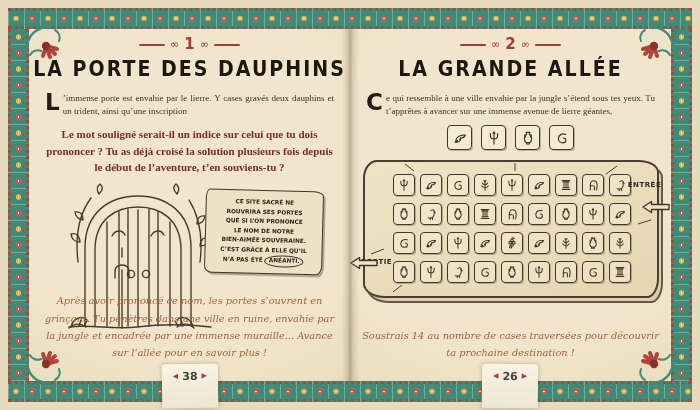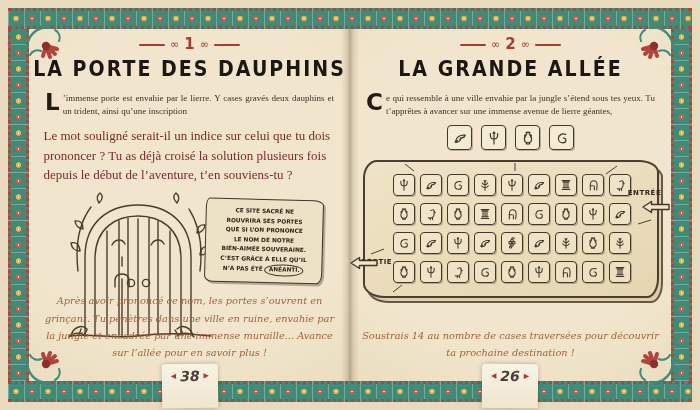--- a/index.html
+++ b/index.html
@@ -61,22 +61,22 @@
     transform:scaleY(1.12);transform-origin:top center;
   }
 
   .intro{display:flex;gap:12px;padding:0 16px;margin-top:14px;font-size:9px;line-height:1.4;text-align:justify;}
   .intro .col{flex:1;}
   .dropcap{
     float:left;font-family:"DejaVu Sans",sans-serif;font-weight:bold;
     font-size:23px;line-height:.85;margin:1px 3px 0 0;color:#241c12;
   }
   .prompt{
-    margin:9px auto 0;max-width:292px;text-align:left;
-    color:#7a2a24;font-weight:normal;font-size:13px;line-height:1.5;
+    margin:9px auto 0;max-width:292px;text-align:center;
+    color:#7a2a24;font-weight:bold;font-size:11px;line-height:1.5;
   }
   .handwritten{
     position:absolute;left:10px;right:10px;bottom:20px;text-align:center;
     font-family:"DejaVu Serif",serif;font-style:italic;
     color:#a4613b;font-size:9.8px;line-height:1.75;
   }
 
   
   .illustration{position:relative;height:152px;margin-top:4px;}
   .door-svg{position:absolute;left:36px;top:0;}
@@ -110,39 +110,39 @@
   }
   .maze-grid{
     display:grid;grid-template-columns:repeat(9,20px);gap:7px;
     justify-content:center;padding-top:12px;
   }
   .cracks{position:absolute;inset:0;width:100%;height:100%;pointer-events:none;}
   .maze-label{
     position:absolute;font-family:"DejaVu Sans",sans-serif;font-weight:bold;
     font-size:7px;letter-spacing:.5px;color:#2e2619;text-align:center;width:44px;z-index:2;
   }
-  .label-entry{right:-10px;top:27px;}
+  .label-entry{right:-10px;top:19px;}
   .label-exit{left:-10px;top:96px;}
   .maze-arrow{position:absolute;z-index:2;}
   .arrow-entry{right:-14px;top:38px;}
   .arrow-exit{left:-16px;top:94px;}
 
   
   .page-tab{
     position:absolute;bottom:2px;width:56px;height:38px;z-index:6;
     background:linear-gradient(#f9f3e5,#efe6d0);
     border-radius:3px 3px 0 0;
     box-shadow:0 0 4px rgba(60,40,20,.35);
     display:flex;justify-content:center;padding-top:6px;
   }
   .tab-left{left:162px;transform:rotate(-.8deg);}
   .tab-right{left:482px;transform:rotate(.6deg);}
   .tab-inner{display:flex;align-items:center;gap:4px;height:12px;}
   .tab-orn{color:#a93b35;font-size:7px;font-family:"DejaVu Sans",sans-serif;line-height:1;}
-  .tab-num{font-family:"DejaVu Sans",sans-serif;font-weight:bold;font-size:14px;color:#4a4036;font-style:italic;}
+  .tab-num{font-family:"DejaVu Sans",sans-serif;font-weight:bold;font-size:11px;color:#4a4036;}
 </style>
 </head>
 <body>
 
 <div class="band band-h band-top"></div>
 <div class="band band-h band-bottom"></div>
 <div class="band band-v band-left"></div>
 <div class="band band-v band-right"></div>
 
 <svg class="corner-ornament co-tl" viewBox="0 0 50 50">

